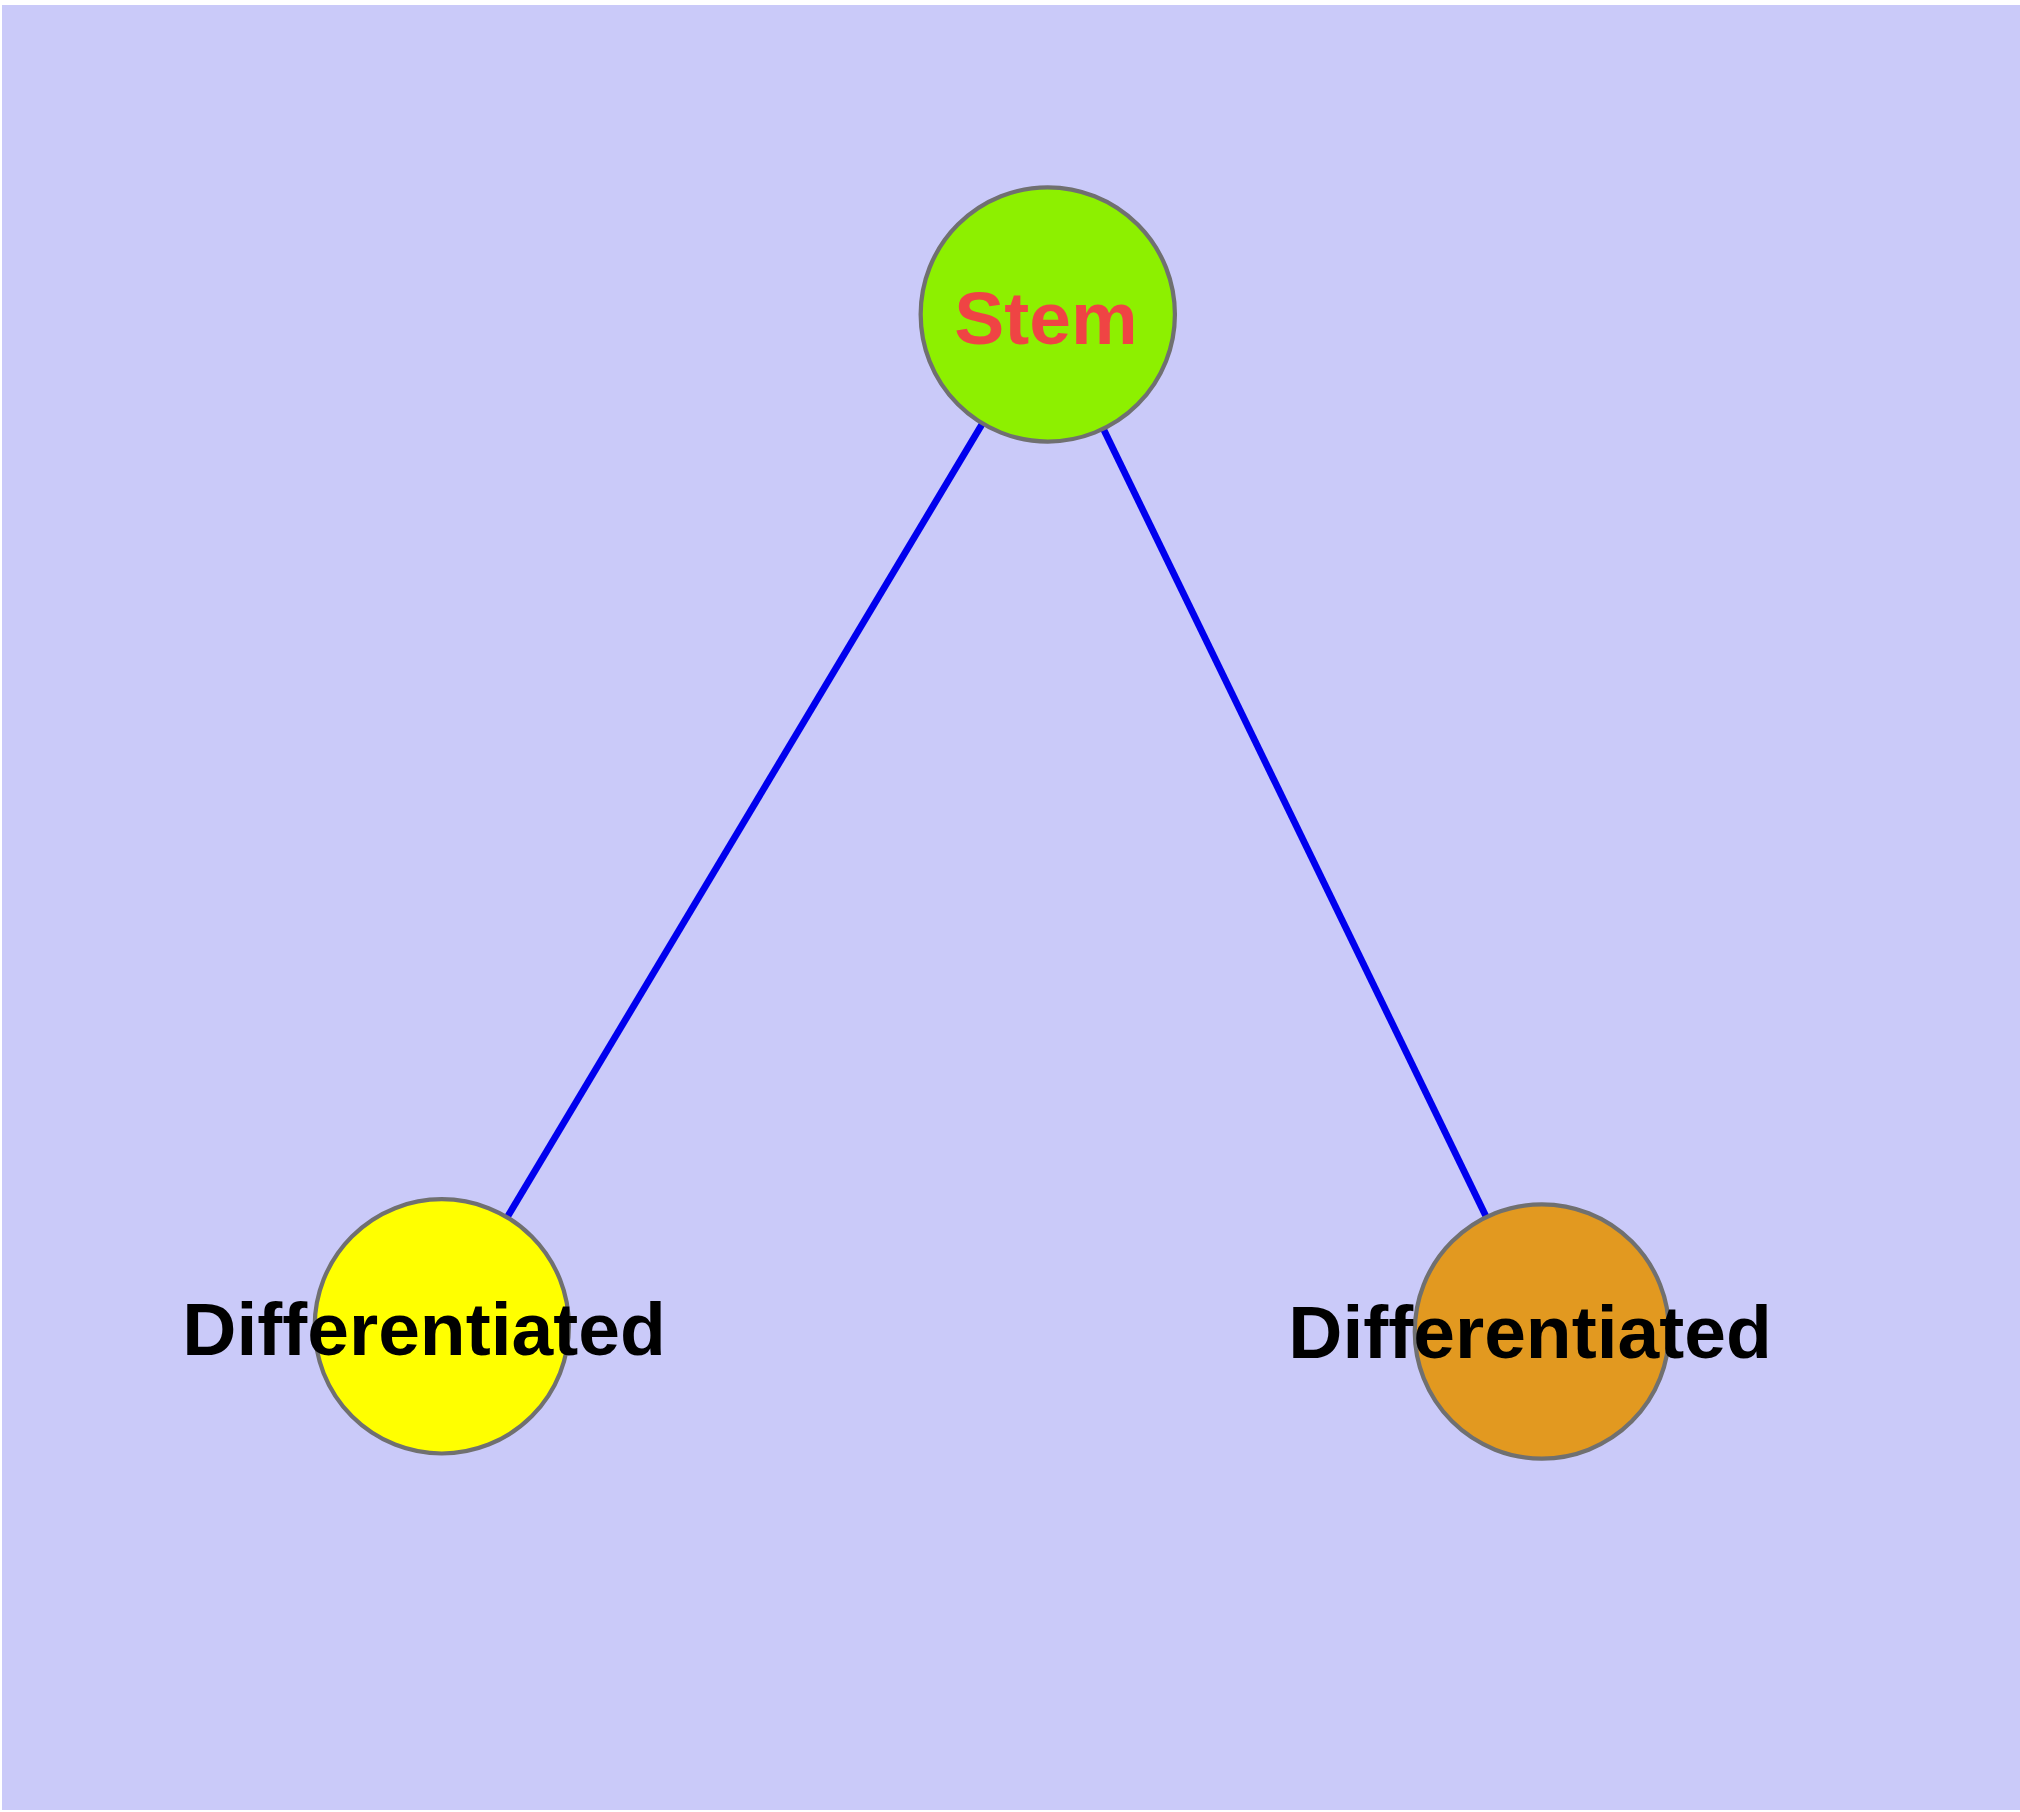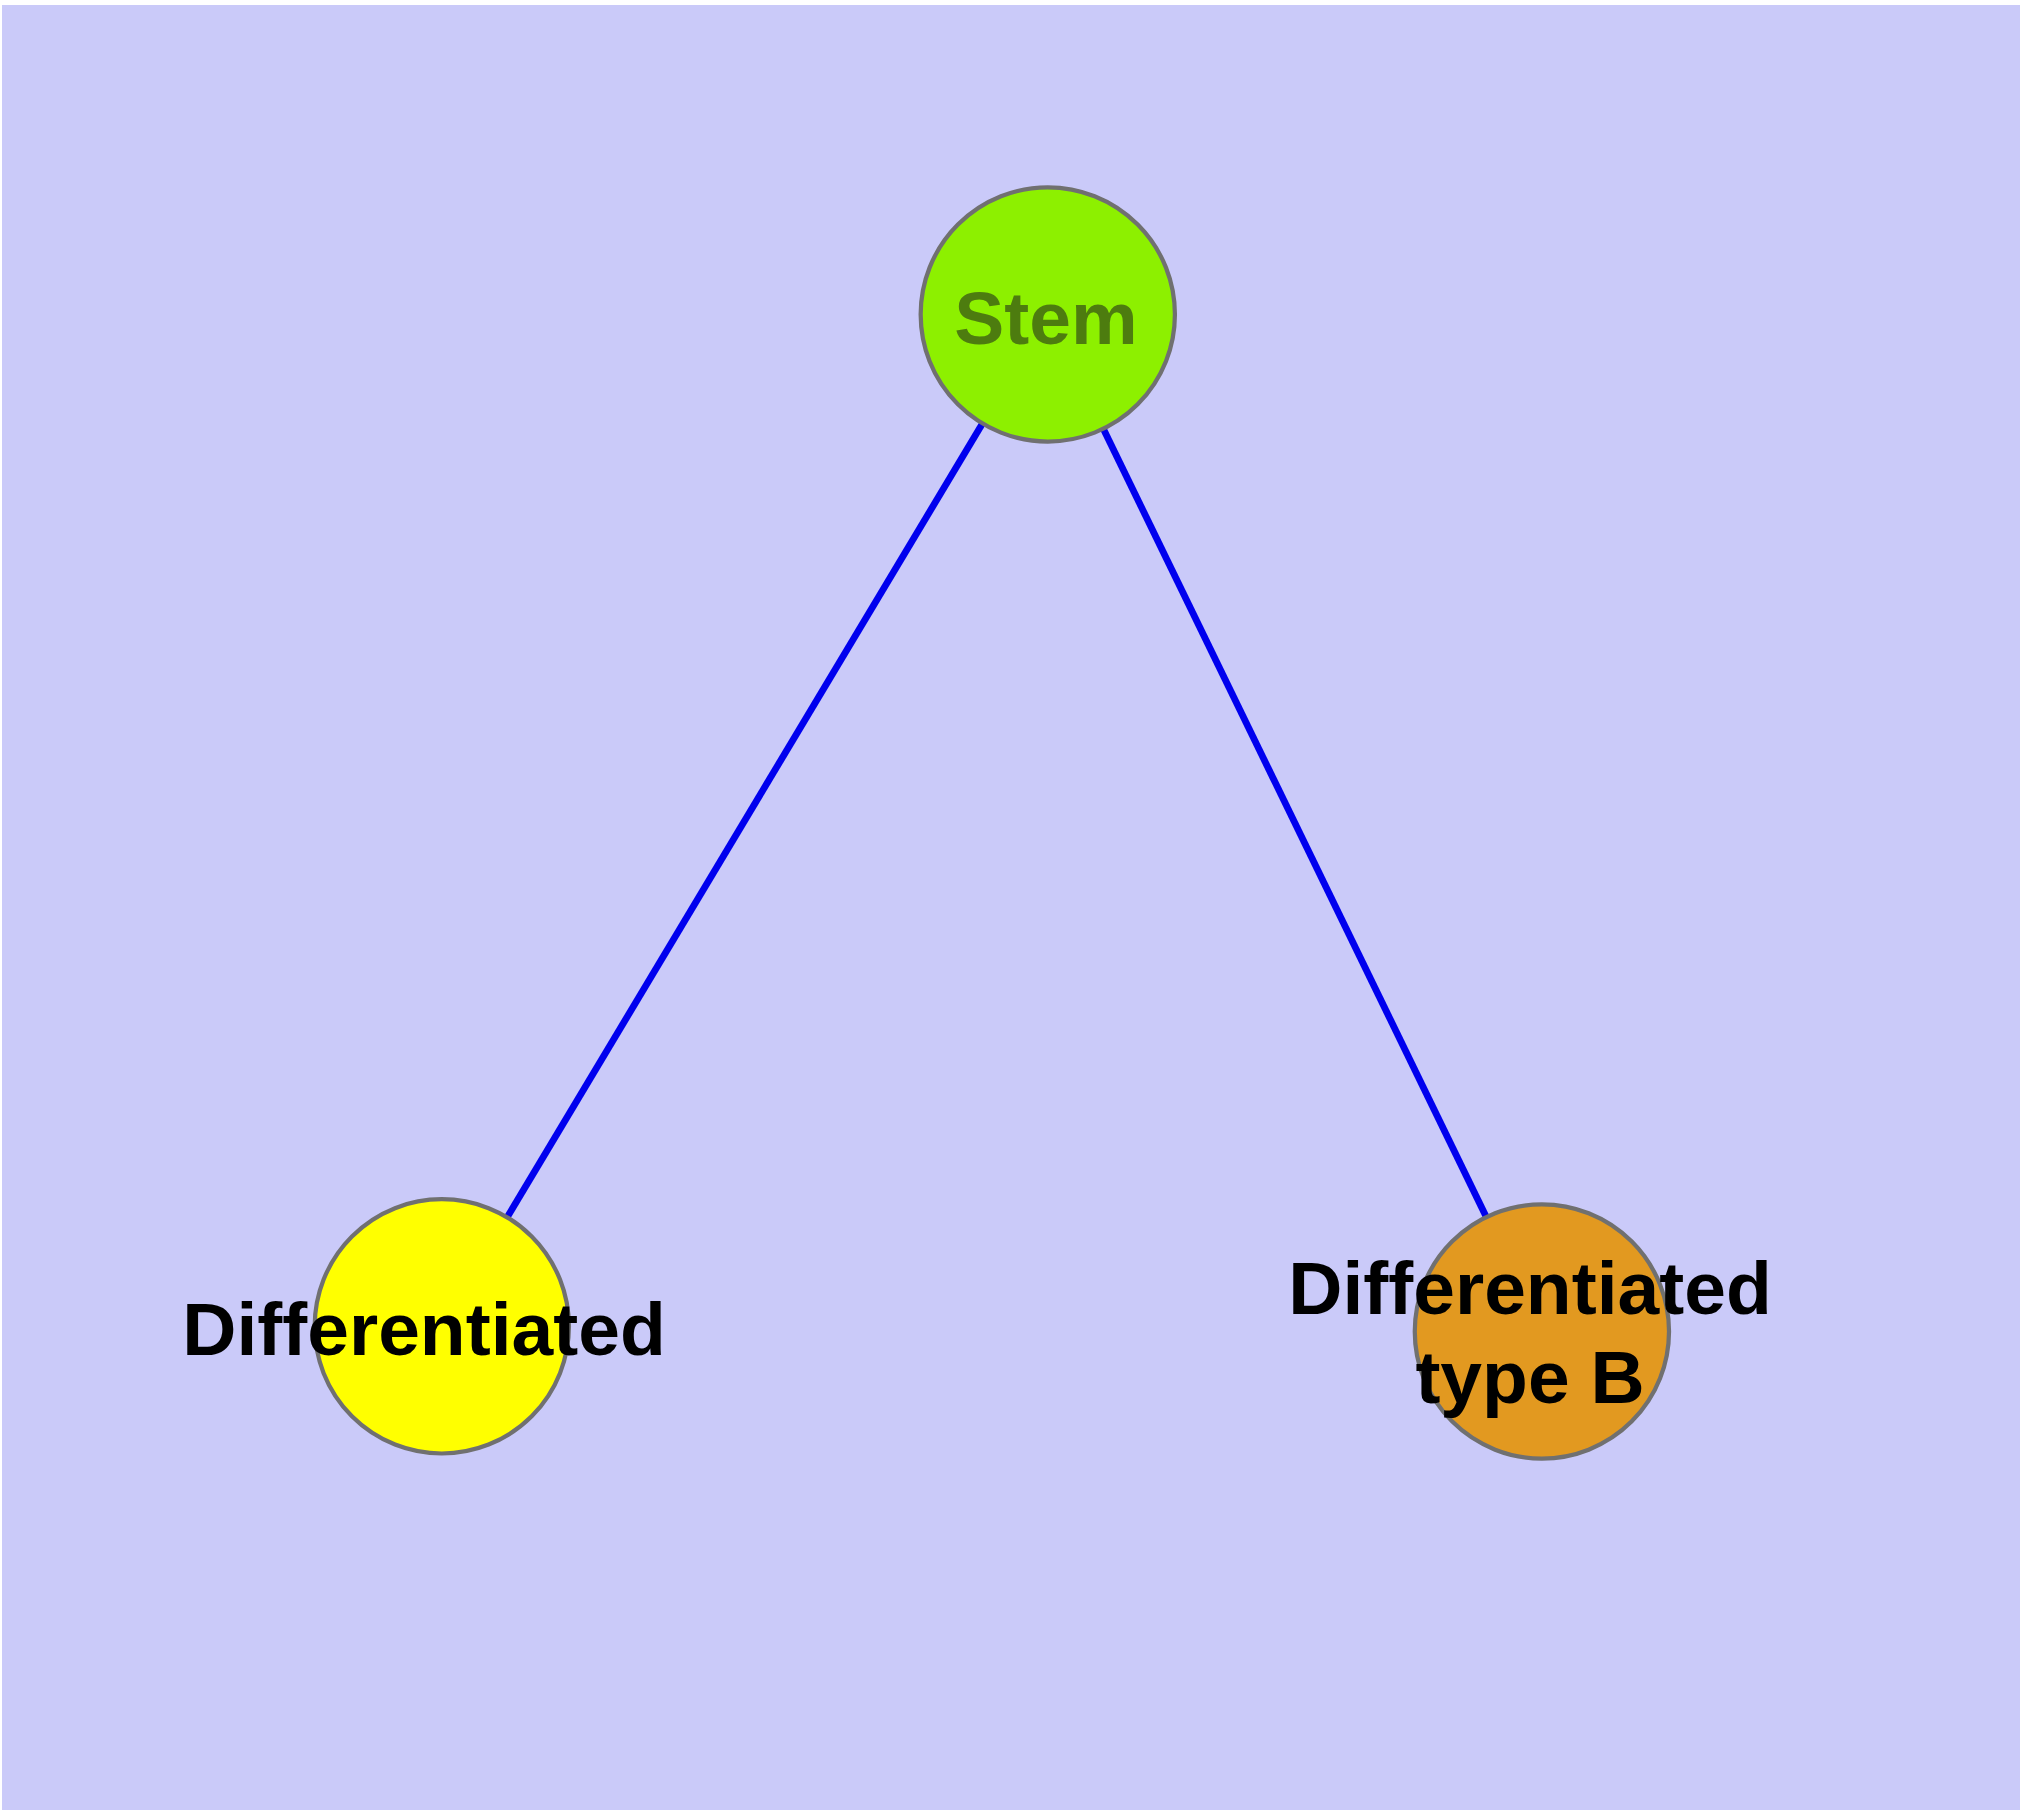--- a/index.html
+++ b/index.html
@@ -55,27 +55,26 @@
 
   <svg class="graph" viewBox="0 0 2384 2138">
     <line class="edge" x1="1236" y1="371" x2="521" y2="1565" style="stroke: rgb(0, 0, 238);"></line>
     <line class="edge" x1="1236" y1="371" x2="1819" y2="1571" style="stroke: rgb(0, 0, 238);"></line>
 
     <circle class="node-circle" cx="1236" cy="371" r="150" fill="#8DF000" style="stroke: rgb(112, 112, 112);"></circle>
     <circle class="node-circle" cx="521" cy="1565" r="150" fill="#FFFF00" style="stroke: rgb(112, 112, 112);"></circle>
     <circle class="node-circle" cx="1819" cy="1571" r="150" fill="#E29920" style="stroke: rgb(112, 112, 112);"></circle>
   </svg>
 
-  <div class="node-label" style="left: 1046px; top: 318px; color: #4d7c0f;">
+  <div class="node-label" style="left: 1046px; top: 318px; color: #ef4444;">
     <div>Stem</div>
   </div>
 
   <div class="node-label" style="left: 424px; top: 1329px; color: rgb(0, 0, 0);">
     <div>Differentiated</div>
   </div>
 
   <div class="node-label" style="left: 1530px; top: 1332px; color: rgb(0, 0, 0);">
     <div>Differentiated</div>
-    <div>type B</div>
   </div>
 
 </div>
 
 
 </body></html>

